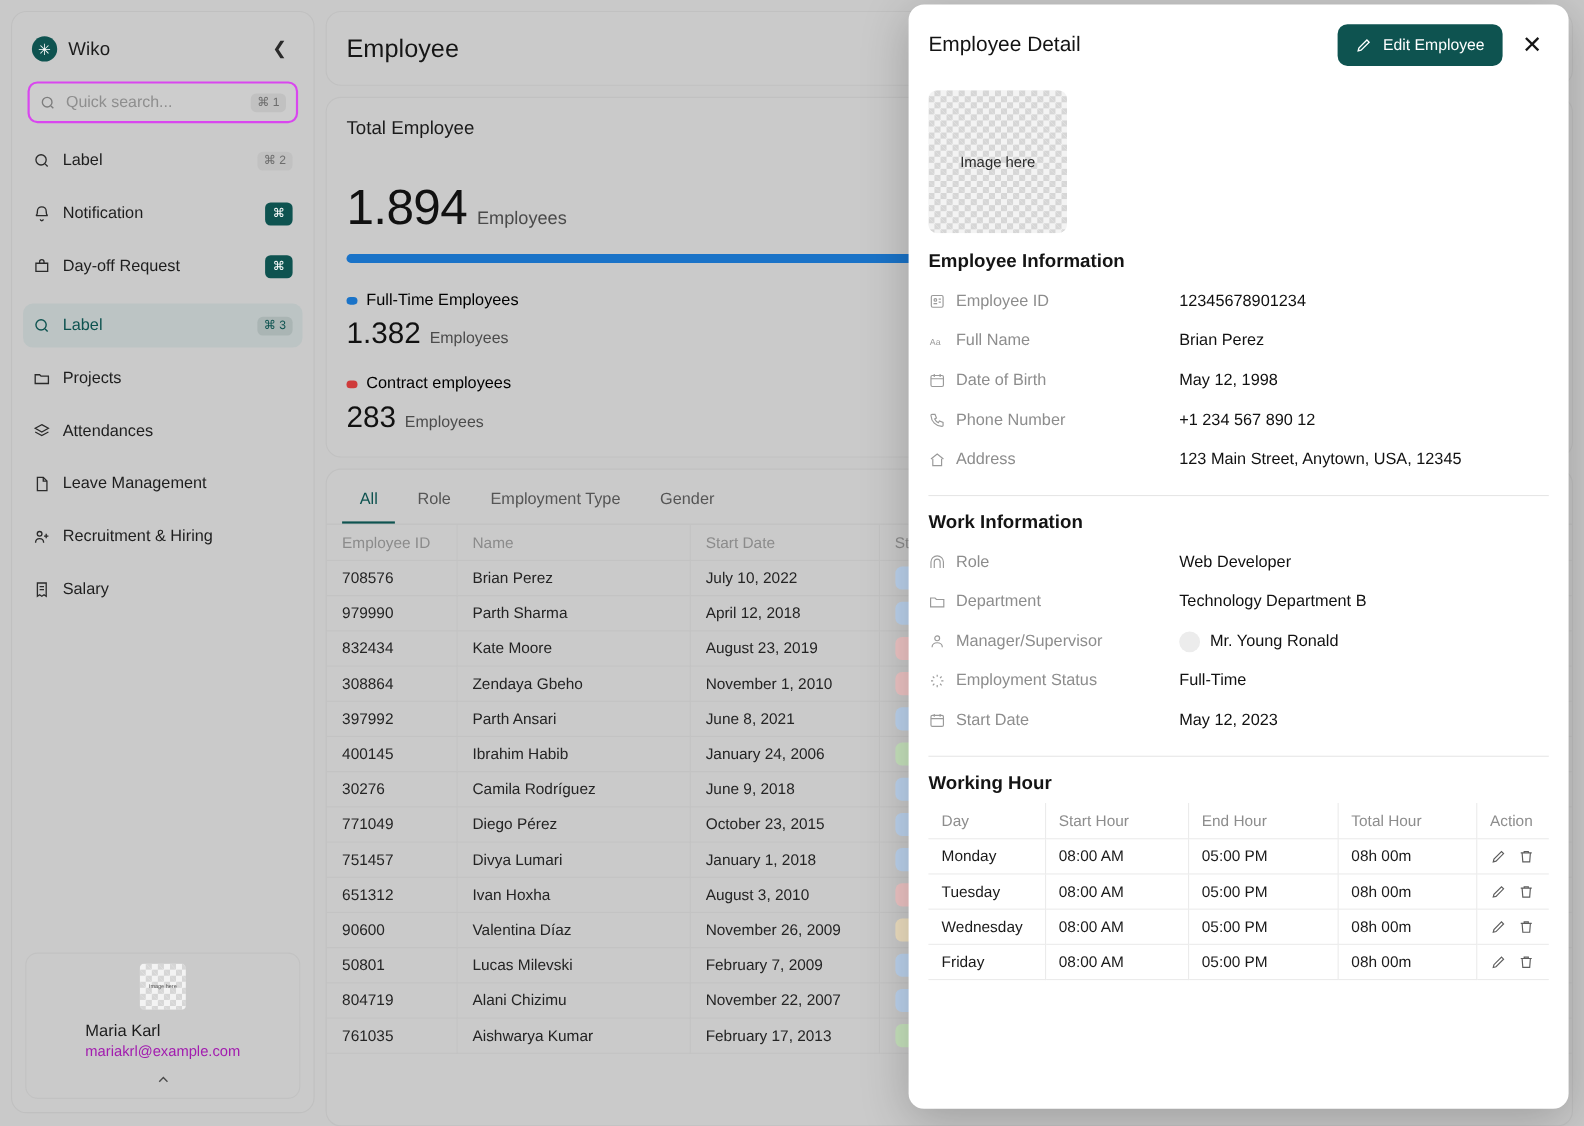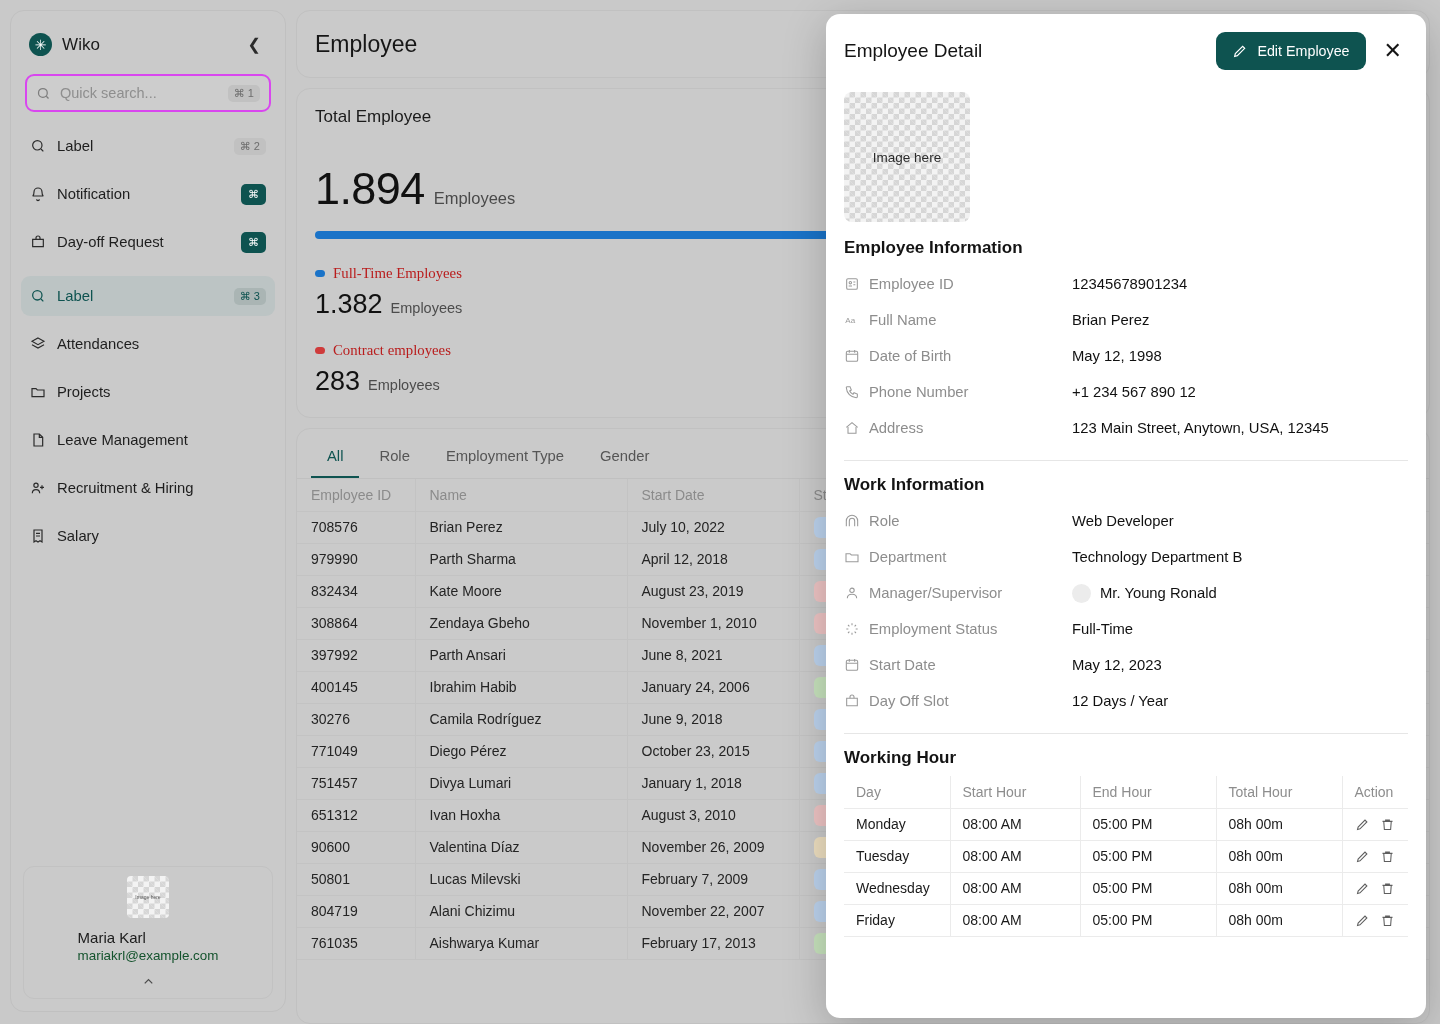--- a/index.html
+++ b/index.html
@@ -75,21 +75,21 @@
     background-image:
       linear-gradient(45deg, #d6d6d6 25%, transparent 25%, transparent 75%, #d6d6d6 75%),
       linear-gradient(45deg, #d6d6d6 25%, transparent 25%, transparent 75%, #d6d6d6 75%);
     background-size: 11px 11px; background-position: 0 0, 5.5px 5.5px;
     background-color: #f3f3f3;
     display: flex; align-items: center; justify-content: center;
   }
   .profile .av { width: 42px; height: 42px; border-radius: 4px; flex: 0 0 42px; font-size: 5px; color: #555; }
   .profile .meta { flex: 1; min-width: 0; }
   .profile .pname { font-size: 15px; color: #1b1b1b; }
-  .profile .pmail { font-size: 13.4px; color: #14532d; margin-top: 2px; }
+  .profile .pmail { font-size: 13.4px; color: #a21caf; margin-top: 2px; }
 
   
   .main { flex: 1; height: 1024px; padding: 10px 10px 0 0; display: flex; flex-direction: column; gap: 10px; min-width: 0; }
   .card { border: 1px solid #c1c1c1; border-radius: 14px; background: #cacaca; }
 
   .topbar { height: 68px; display: flex; align-items: center; padding: 0 18px; flex: 0 0 68px; }
   .page-title { font-size: 23px; color: #161616; }
 
   .stats { padding: 18px 18px 20px 18px; flex: 0 0 auto; position: relative; }
   .stats-head { display: flex; align-items: flex-start; justify-content: space-between; }
@@ -99,21 +99,21 @@
     font-size: 14px; color: #2a2a2a; cursor: pointer; white-space: nowrap;
   }
   .total-row { display: flex; align-items: baseline; gap: 9px; margin-top: 22px; }
   .total-num { font-size: 45px; color: #111; letter-spacing: -.6px; }
   .total-unit { font-size: 16.5px; color: #4a4a4a; }
 
   .bar { display: flex; gap: 5px; margin-top: 16px; height: 8px; }
   .bar > i { border-radius: 4px; display: block; height: 8px; }
 
   .legend { display: grid; grid-template-columns: 1fr 1fr; gap: 22px 10px; margin-top: 26px; }
-  .leg-name { display: flex; align-items: center; gap: 8px; font-size: 14.8px; color: #b91c1c; font-family: Liberation Serif, serif; }
+  .leg-name { display: flex; align-items: center; gap: 8px; font-size: 14.8px; color: #000000; }
   .dot { width: 10px; height: 7px; border-radius: 4px; display: block; }
   .leg-val { display: flex; align-items: baseline; gap: 8px; margin-top: 7px; }
   .leg-num { font-size: 27px; color: #111; }
   .leg-unit { font-size: 14.5px; color: #4c4c4c; }
 
   .table-card { flex: 1; min-height: 0; overflow: hidden; display: flex; flex-direction: column; }
   .tabs { display: flex; gap: 4px; padding: 8px 14px 0 14px; border-bottom: 1px solid #c0c0c0; }
   .tab { padding: 11px 16px 12px 16px; font-size: 14.8px; color: #555; cursor: pointer; border-bottom: 2px solid transparent; }
   .tab.active { color: #0e5350; border-bottom-color: #0e5350; }
 
@@ -123,21 +123,21 @@
     border-bottom: 1px solid #c3c3c3; border-right: 1px solid #c3c3c3;
     font-size: 14px; color: #242424; white-space: nowrap; overflow: hidden;
   }
   table.emp th { color: #8b8b8b; }
   table.emp th:last-child, table.emp td:last-child { border-right: none; }
   .col-id { width: 118px; } .col-nm { width: 212px; } .col-sd { width: 172px; }
   .pill { display: inline-block; padding: 3px 9px; border-radius: 6px; font-size: 13px; }
 
   
   .panel {
-    position: absolute; top: 14px; right: 14px; width: 600px; height: 1004px;
+    position: absolute; top: 4px; right: 14px; width: 600px; height: 1004px;
     background: #ffffff; border-radius: 14px;
     box-shadow: 0 10px 44px rgba(0,0,0,.22);
     display: flex; flex-direction: column; overflow: hidden;
   }
   .p-head { display: flex; align-items: center; gap: 12px; padding: 18px 18px 8px 18px; }
   .p-title { flex: 1; font-size: 19px; color: #141414; }
   .edit-btn {
     background: #0e5350; color: #fff; border: none; border-radius: 9px;
     padding: 11px 16px; font-size: 14.3px; cursor: pointer;
     display: flex; align-items: center; gap: 9px; font-family: inherit;
@@ -222,31 +222,31 @@
       <nav class="nav">
         <div class="nav-item active">
           <svg width="16" height="16" viewBox="0 0 24 24" fill="none" stroke="#0e5350" stroke-width="1.9">
               <circle cx="11" cy="11" r="7"></circle>
               <path d="M20 20l-3.5-3.5"></path>
             </svg>
           <span class="lbl">Label</span>
           <span class="kbd tinted">⌘ 3</span>
         </div>
         <div class="nav-item">
+          <svg width="16" height="16" viewBox="0 0 24 24" fill="none" stroke="#2b2b2b" stroke-width="1.8">
+              <path d="M3 7h6l2 2h10v10H3z"></path>
+            </svg>
+          <span class="lbl">Projects</span>
+        </div>
+        <div class="nav-item">
           <svg width="16" height="16" viewBox="0 0 24 24" fill="none" stroke="#2b2b2b" stroke-width="1.7">
               <path d="M12 3l9 5-9 5-9-5 9-5z"></path>
               <path d="M3 13l9 5 9-5"></path>
             </svg>
           <span class="lbl">Attendances</span>
-        </div>
-        <div class="nav-item">
-          <svg width="16" height="16" viewBox="0 0 24 24" fill="none" stroke="#2b2b2b" stroke-width="1.8">
-              <path d="M3 7h6l2 2h10v10H3z"></path>
-            </svg>
-          <span class="lbl">Projects</span>
         </div>
         <div class="nav-item">
           <svg width="16" height="16" viewBox="0 0 24 24" fill="none" stroke="#2b2b2b" stroke-width="1.8">
               <path d="M6 3h8l5 5v13H6z"></path>
               <path d="M14 3v5h5"></path>
             </svg>
           <span class="lbl">Leave Management</span>
         </div>
         <div class="nav-item">
           <svg width="16" height="16" viewBox="0 0 24 24" fill="none" stroke="#2b2b2b" stroke-width="1.8">
@@ -540,29 +540,20 @@
           </div>
           <div class="field">
             <span class="f-label"><span>
                 <svg width="16" height="16" viewBox="0 0 24 24" fill="none" stroke="#9a9a9a" stroke-width="1.6">
                   <rect x="3.5" y="5" width="17" height="15" rx="2"></rect>
                   <path d="M3.5 9.5h17M8 3v4M16 3v4"></path>
                 </svg>
               </span>Start Date</span>
             <span class="f-value">May 12, 2023</span>
           </div>
-          <div class="field">
-            <span class="f-label"><span>
-                <svg width="16" height="16" viewBox="0 0 24 24" fill="none" stroke="#9a9a9a" stroke-width="1.6">
-                  <path d="M4 8h16v11H4z"></path>
-                  <path d="M9 8V6a3 3 0 016 0v2"></path>
-                </svg>
-              </span>Day Off Slot</span>
-            <span class="f-value">12 Days / Year</span>
-          </div>
         </div>
 
       <div class="divider"></div>
 
       <h3 class="sec-title">Working Hour</h3>
       <table class="wh">
         <thead>
             <tr id="wh-head">
               <th class="wh-day">Day</th>
               <th class="wh-s">Start Hour</th>

